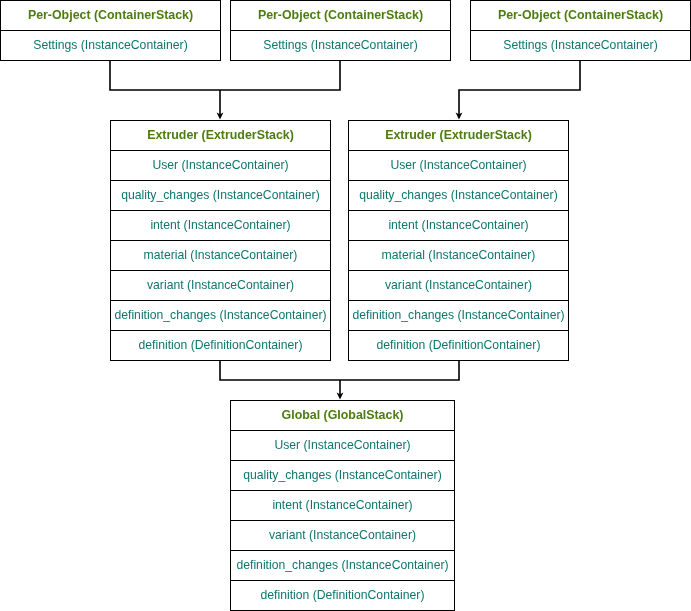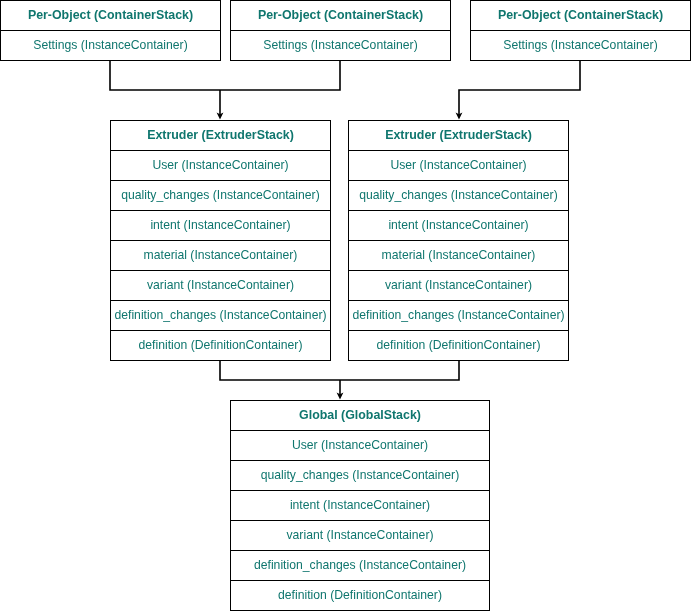--- a/index.html
+++ b/index.html
@@ -43,35 +43,35 @@
     line-height: 28px;
     text-align: center;
     font-size: 12.2px;
     color: #0f766e;
     border-bottom: 1.6px solid #000000;
     white-space: nowrap;
     overflow: hidden;
   }
   .row.header {
     font-weight: bold;
-    color: #0f766e;
+    color: #4d7c0f;
     font-size: 12.4px;
   }
   
   #node-perobject-1 { left: 0px;   top: 0px; width: 221px; }
   #node-perobject-2 { left: 230px; top: 0px; width: 221px; }
   #node-perobject-3 { left: 470px; top: 0px; width: 221px; }
   #node-perobject-1 .row, #node-perobject-2 .row, #node-perobject-3 .row { height: 30px; }
 
   
   #node-extruder-1 { left: 110px; top: 120px; width: 221px; }
   #node-extruder-2 { left: 348px; top: 120px; width: 221px; }
 
   
-  #node-global { left: 230px; top: 400px; width: 260px; }
+  #node-global { left: 230px; top: 400px; width: 225px; }
 </style>
 </head>
 <body>
 
 <div id="canvas">
 
   <svg class="connectors" viewBox="0 0 691 611" width="691" height="611" xmlns="http://www.w3.org/2000/svg">
     <defs>
       <marker id="arrow" markerWidth="9" markerHeight="9" refX="4.2" refY="4.2" orient="auto" markerUnits="userSpaceOnUse">
         <path d="M0.6,0.8 L7.8,4.2 L0.6,7.6 L2.4,4.2 Z" fill="#000000"></path>

